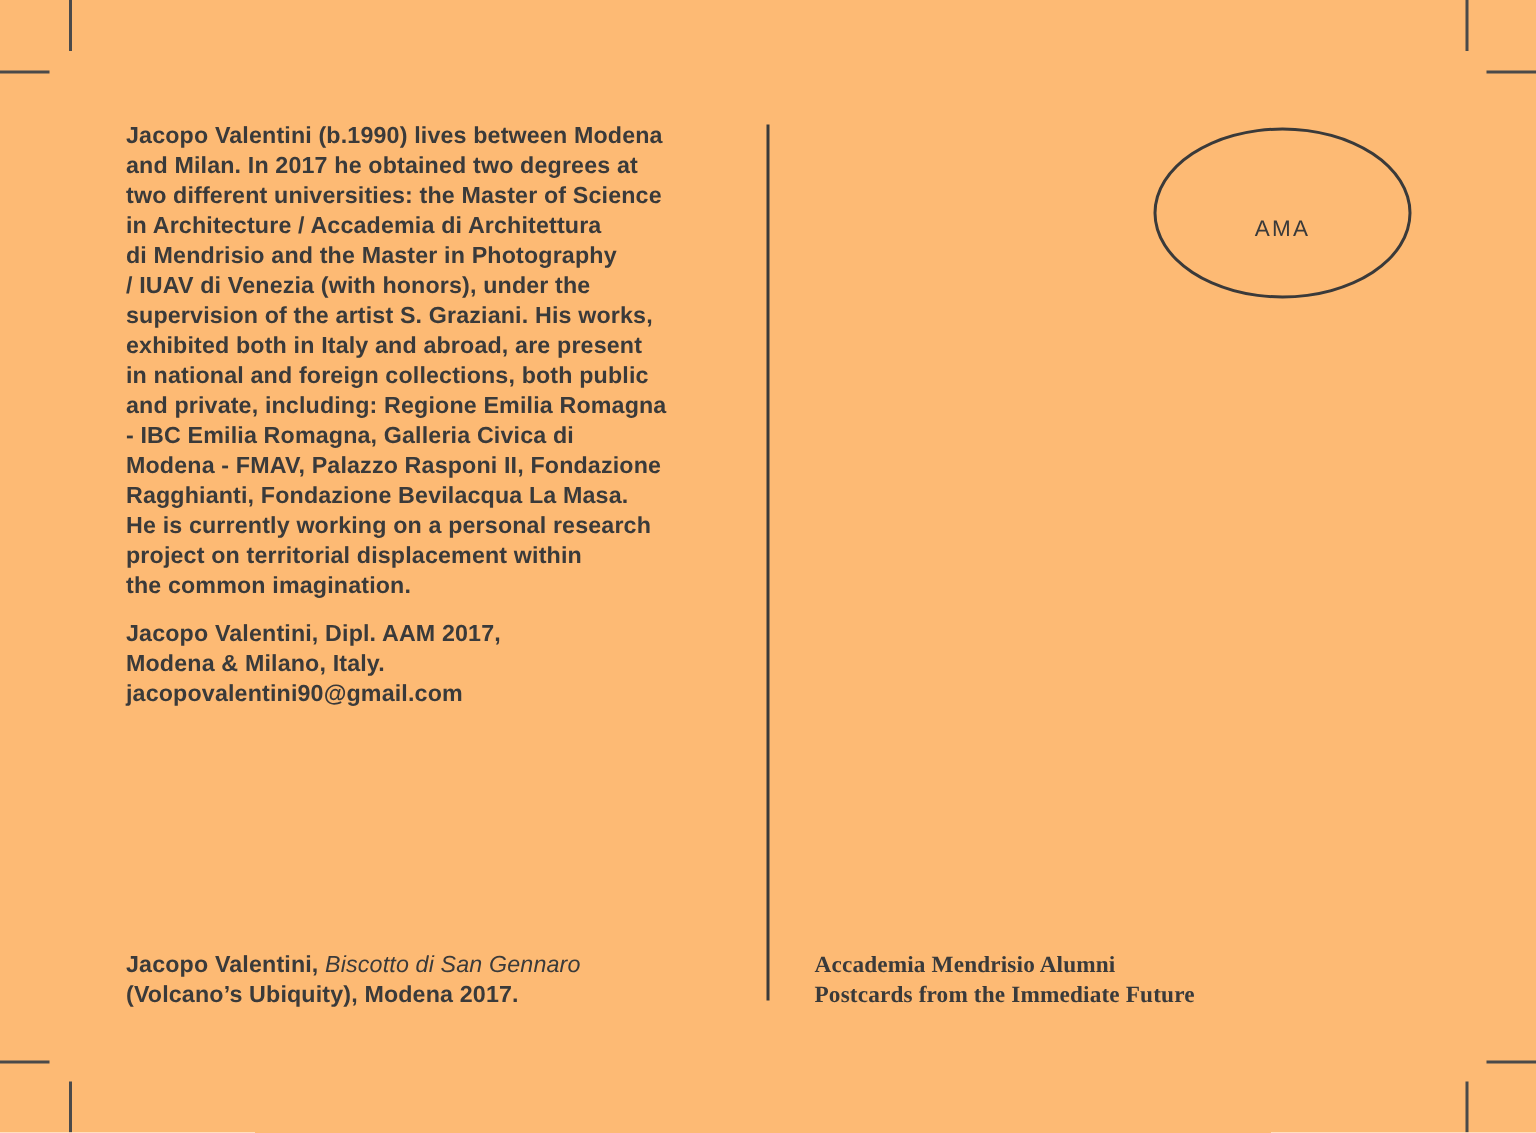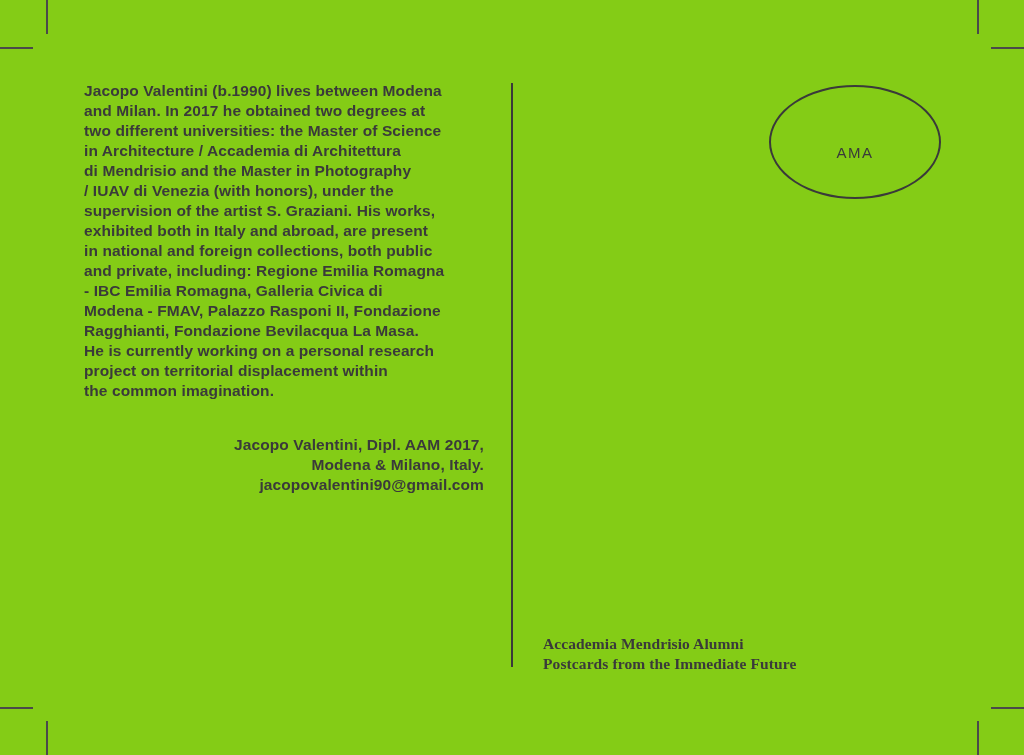--- a/index.html
+++ b/index.html
@@ -4,21 +4,21 @@
 <style>
   html, body {
     margin: 0;
     padding: 0;
     background: #ffffff;
   }
   .page {
     position: relative;
     width: 1024px;
     height: 755px;
-    background: #84cc16;
+    background: #fdba74;
     overflow: hidden;
     font-family: "Liberation Sans", sans-serif;
     color: #3a3a3a;
   }
   
   .crop {
     position: absolute;
     background: #4a4a4a;
   }
   .crop.v { width: 2px; height: 34px; }
@@ -51,23 +51,22 @@
   }
   .bio {
     position: absolute;
     left: 84px;
     top: 81px;
     width: 400px;
   }
   .contact {
     position: absolute;
     left: 84px;
-    top: 435px;
+    top: 413px;
     width: 400px;
-    text-align: right;
   }
   .caption {
     position: absolute;
     left: 84px;
     top: 634px;
     width: 420px;
     font-size: 15.5px;
     line-height: 20px;
     font-weight: 700;
     letter-spacing: 0.1px;
@@ -135,20 +134,24 @@
 Modena - FMAV, Palazzo Rasponi II, Fondazione
 Ragghianti, Fondazione Bevilacqua La Masa.
 He is currently working on a personal research
 project on territorial displacement within
 the common imagination.</div>
 
   <div class="contact txt">Jacopo Valentini, Dipl. AAM 2017,
 Modena &amp; Milano, Italy.
 jacopovalentini90@gmail.com</div>
 
+  <div class="caption">
+    <span>Jacopo Valentini, </span><span class="italic-title">Biscotto di San Gennaro</span><br>
+    <span>(Volcano’s Ubiquity), Modena 2017.</span>
+  </div>
 
   <div class="stamp">
     <span class="stamp-label">AMA</span>
   </div>
 
   <div class="footer-right txt">Accademia Mendrisio Alumni
 Postcards from the Immediate Future</div>
 
 </div>
 

